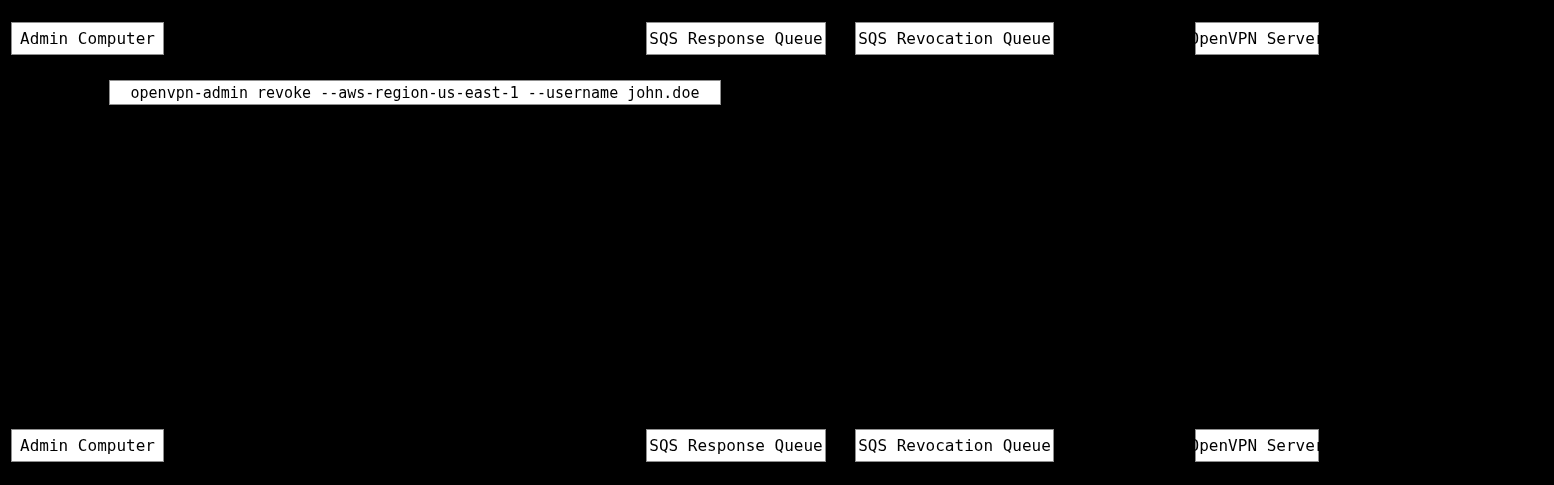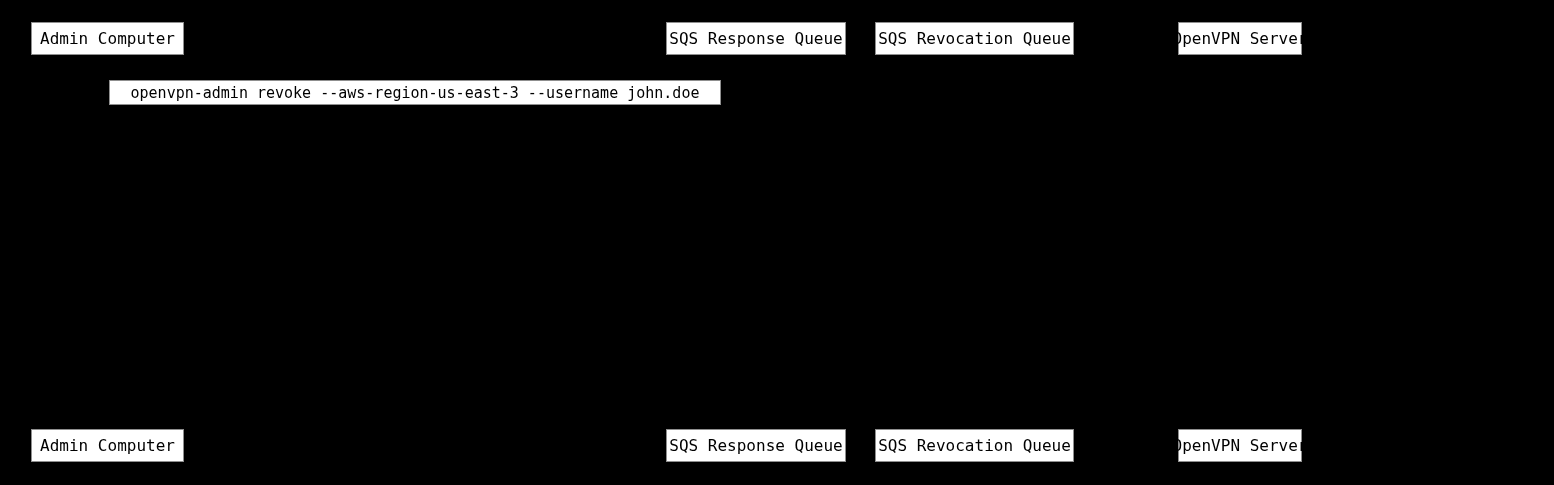--- a/index.html
+++ b/index.html
@@ -21,28 +21,27 @@
     background: #ffffff;
     color: #000000;
     border: 1px solid #8f8f8f;
     box-sizing: border-box;
     display: flex;
     align-items: center;
     justify-content: center;
     font-size: 16px;
     white-space: nowrap;
     letter-spacing: 0px;
-    margin-left: 20px;
   }
   .actor.top { top: 22px; }
   .actor.bottom { top: 429px; }
   .pos-admin    { left: 11px;   width: 153px; }
   .pos-response { left: 646px;  width: 180px; }
   .pos-revoke   { left: 855px;  width: 199px; }
-  .pos-openvpn  { left: 1158px; width: 124px; }
+  .pos-openvpn  { left: 1195px; width: 124px; }
   .message-label {
     position: absolute;
     left: 109px;
     top: 80px;
     width: 612px;
     height: 25px;
     background: #ffffff;
     color: #000000;
     border: 1px solid #8f8f8f;
     box-sizing: border-box;
@@ -59,21 +58,21 @@
 <div class="stage">
 
   <div class="actor top pos-admin">Admin Computer</div>
 
   <div class="actor top pos-response">SQS Response Queue</div>
 
   <div class="actor top pos-revoke">SQS Revocation Queue</div>
 
   <div class="actor top pos-openvpn">OpenVPN Server</div>
 
-  <div class="message-label">openvpn-admin revoke --aws-region-us-east-3 --username john.doe</div>
+  <div class="message-label">openvpn-admin revoke --aws-region-us-east-1 --username john.doe</div>
 
   <div class="actor bottom pos-admin">Admin Computer</div>
 
   <div class="actor bottom pos-response">SQS Response Queue</div>
 
   <div class="actor bottom pos-revoke">SQS Revocation Queue</div>
 
   <div class="actor bottom pos-openvpn">OpenVPN Server</div>
 
 </div>

